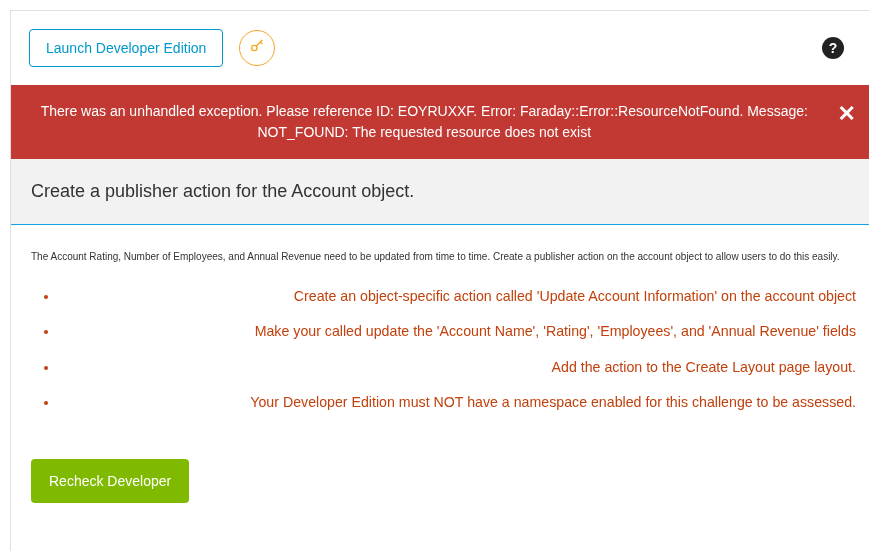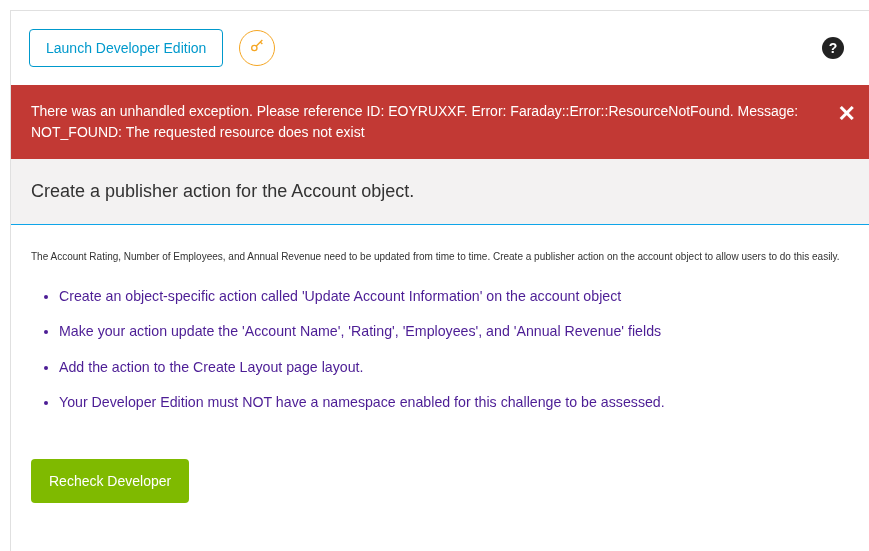--- a/index.html
+++ b/index.html
@@ -61,21 +61,21 @@
   }
   .error-banner {
     background: #c23934;
     color: #fff;
     padding: 16px 20px;
     display: flex;
     align-items: flex-start;
     font-size: 14px;
     line-height: 1.5;
   }
-  .error-text { flex: 1; padding-right: 20px; }
+  .error-text { flex: 1; padding-right: 20px; text-align: center; }
   .close-x {
     font-size: 22px;
     font-weight: bold;
     cursor: pointer;
     line-height: 1;
     padding-top: 2px;
   }
   .subtitle-bar {
     background: #f3f2f2;
     padding: 22px 20px;
@@ -92,22 +92,23 @@
     color: #333;
     margin-bottom: 22px;
   }
   ul.reqs {
     list-style: disc;
     padding-left: 28px;
   }
   ul.reqs li {
     font-size: 14.2px;
     line-height: 1.5;
-    color: #4c1d95;
+    color: #c2410c;
     margin-bottom: 14px;
+    text-align: right;
   }
   .recheck-btn {
     background: #7fba00;
     color: #fff;
     border: none;
     border-radius: 4px;
     padding: 14px 18px;
     font-size: 14px;
     cursor: pointer;
     margin-top: 32px;
@@ -136,20 +137,20 @@
     <div class="error-text">There was an unhandled exception. Please reference ID: EOYRUXXF. Error: Faraday::Error::ResourceNotFound. Message: NOT_FOUND: The requested resource does not exist</div>
     <div class="close-x">✕</div>
   </div>
 
   <div class="subtitle-bar">Create a publisher action for the Account object.</div>
 
   <div class="content">
     <p class="intro">The Account Rating, Number of Employees, and Annual Revenue need to be updated from time to time. Create a publisher action on the account object to allow users to do this easily.</p>
     <ul class="reqs">
       <li>Create an object-specific action called 'Update Account Information' on the account object</li>
-      <li>Make your action update the 'Account Name', 'Rating', 'Employees', and 'Annual Revenue' fields</li>
+      <li>Make your called update the 'Account Name', 'Rating', 'Employees', and 'Annual Revenue' fields</li>
       <li>Add the action to the Create Layout page layout.</li>
       <li>Your Developer Edition must NOT have a namespace enabled for this challenge to be assessed.</li>
     </ul>
     <button class="recheck-btn">Recheck Developer</button>
   </div>
 
 </div>
 
 </body></html>

